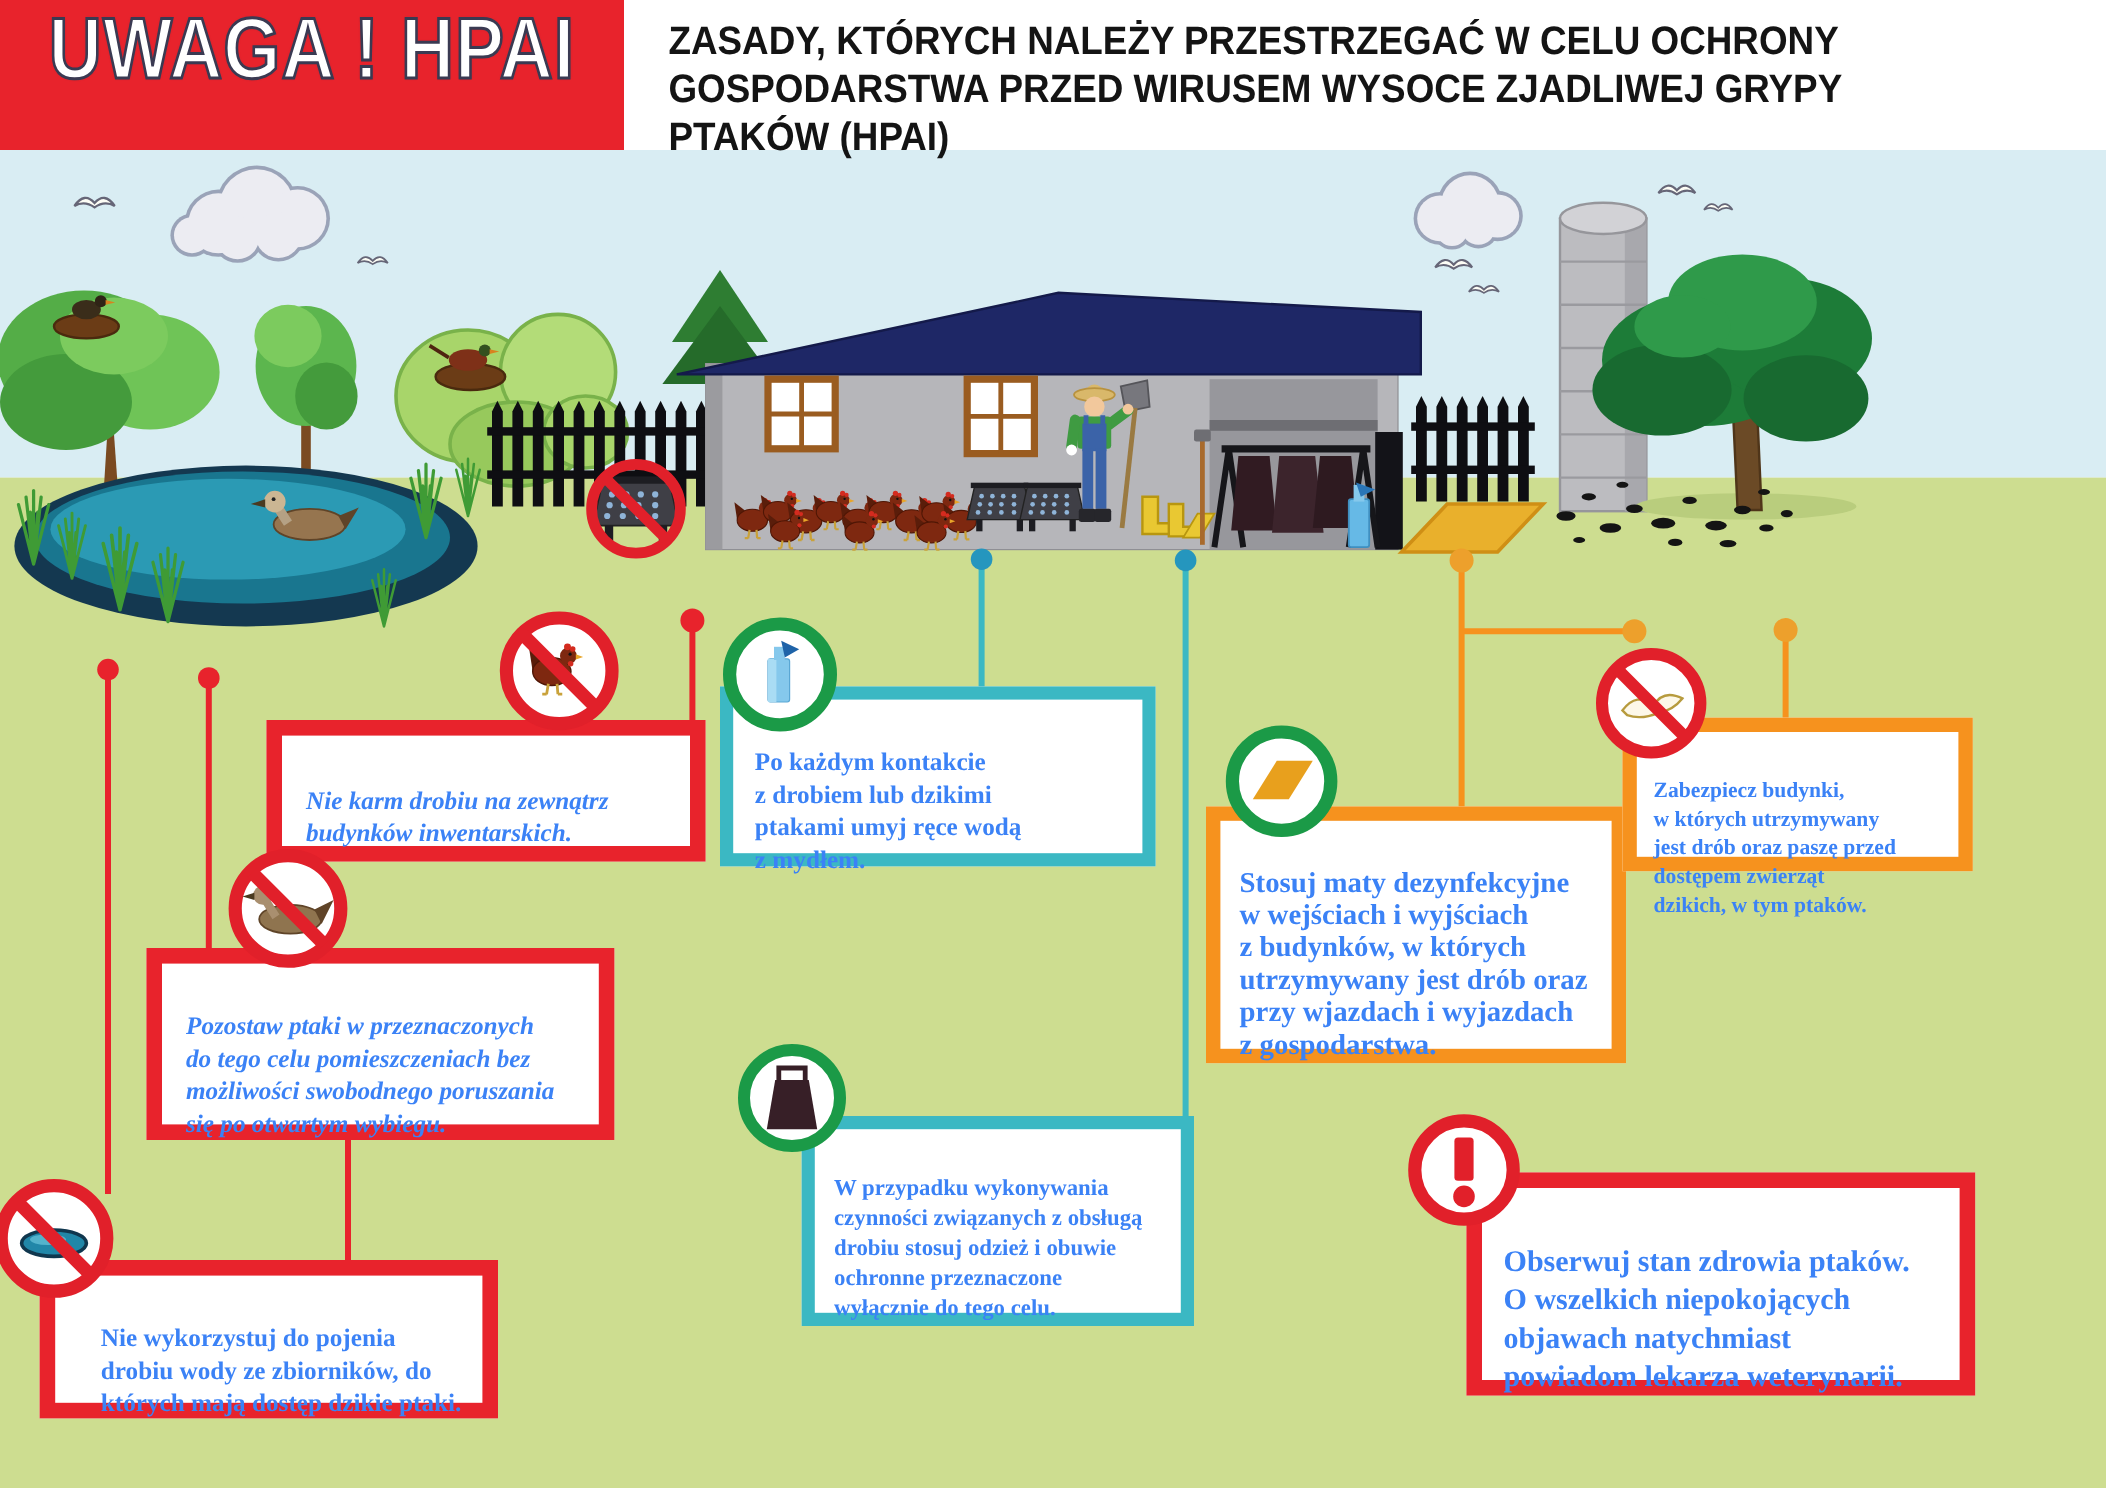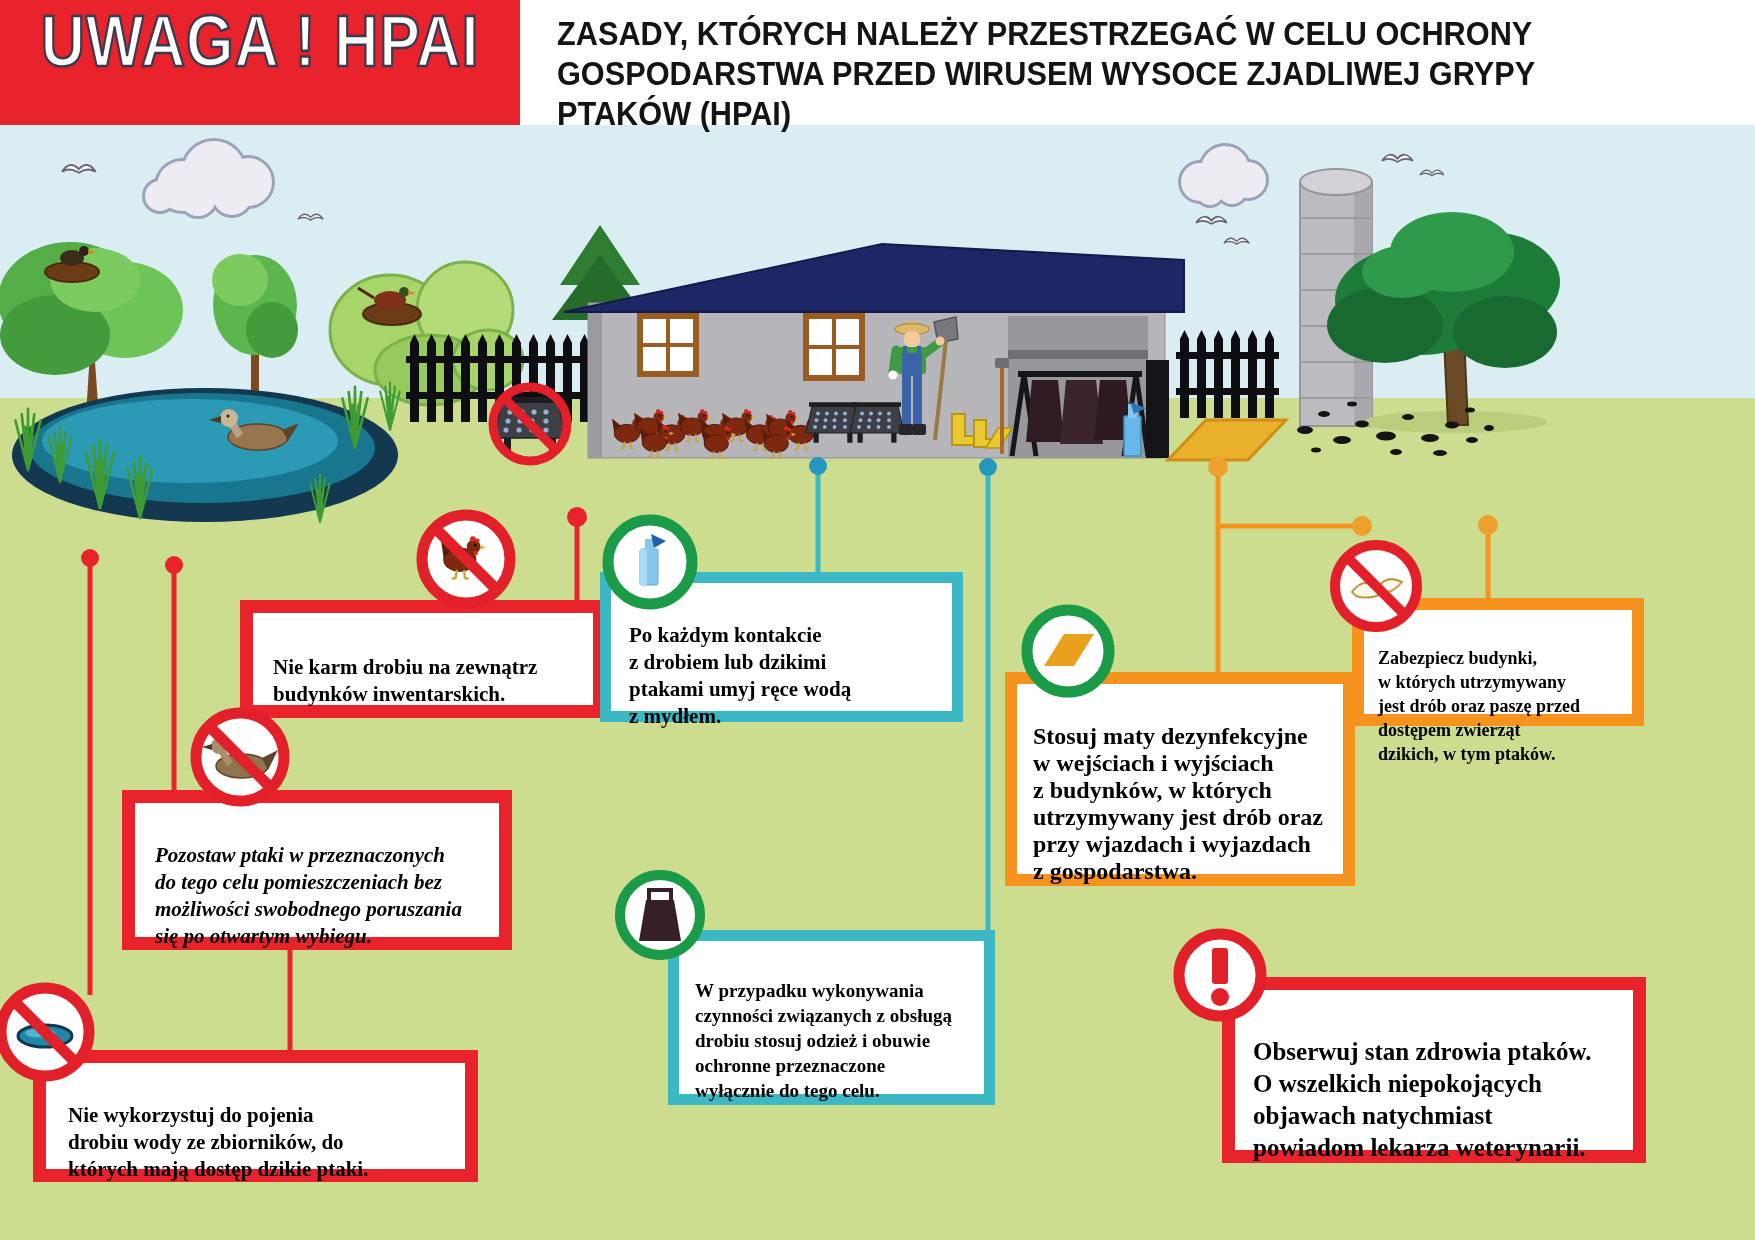--- a/index.html
+++ b/index.html
@@ -14,28 +14,28 @@
           display:flex;justify-content:center;z-index:5;}
   #banner span{font-size:72px;font-weight:bold;color:#fff;letter-spacing:1px;
           -webkit-text-stroke:2.5px #3a3a52;text-shadow:0 0 2px #3a3a52;
           transform:scaleX(.85);white-space:nowrap;}
   #title{position:absolute;left:557px;top:14px;width:1190px;z-index:5;
          font-size:33px;line-height:40px;font-weight:bold;color:#141414;
          transform:scaleX(.93);transform-origin:left top;white-space:pre-line;}
 
   
   .callout{position:absolute;background:#fff;box-sizing:border-box;z-index:20;
-           font-family:"Liberation Serif",serif;font-weight:bold;color:#000000;
+           font-family:"Liberation Serif",serif;font-weight:bold;color:#3b82f6;
            white-space:pre-line;}
   .red{border:13px solid #e8232c;}
   .teal{border:11px solid #3bb8c3;}
   .orange{border:12px solid #f6921e;}
-  #c1{left:240px;top:600px;width:366px;height:118px;padding:14px 10px 10px 20px;font-size:21px;line-height:27px;}
+  #c1{left:222px;top:600px;width:366px;height:118px;padding:14px 10px 10px 20px;font-size:21px;line-height:27px;font-style:italic;}
   #c2{left:122px;top:790px;width:390px;height:160px;padding:12px 8px 8px 20px;font-size:21px;line-height:27px;font-style:italic;}
-  #c3{left:33px;top:1050px;width:445px;height:132px;padding:12px 8px 8px 22px;font-size:21px;line-height:27px;}
+  #c3{left:33px;top:1050px;width:382px;height:132px;padding:12px 8px 8px 38px;font-size:21px;line-height:27px;}
   #c4{left:600px;top:572px;width:363px;height:150px;padding:12px 8px 8px 18px;font-size:21px;line-height:27px;}
   #c5{left:668px;top:930px;width:327px;height:175px;padding:12px 6px 6px 16px;font-size:19px;line-height:25px;}
   #c6{left:1005px;top:672px;width:350px;height:214px;padding:12px 8px 8px 16px;font-size:24px;line-height:27px;}
   #c7{left:1352px;top:598px;width:292px;height:128px;padding:12px 0 6px 14px;font-size:18px;line-height:24px;}
   #c8{left:1222px;top:977px;width:424px;height:186px;padding:14px 8px 8px 18px;font-size:25px;line-height:32px;}
 </style>
 </head>
 <body>
 
 <div id="stage">

